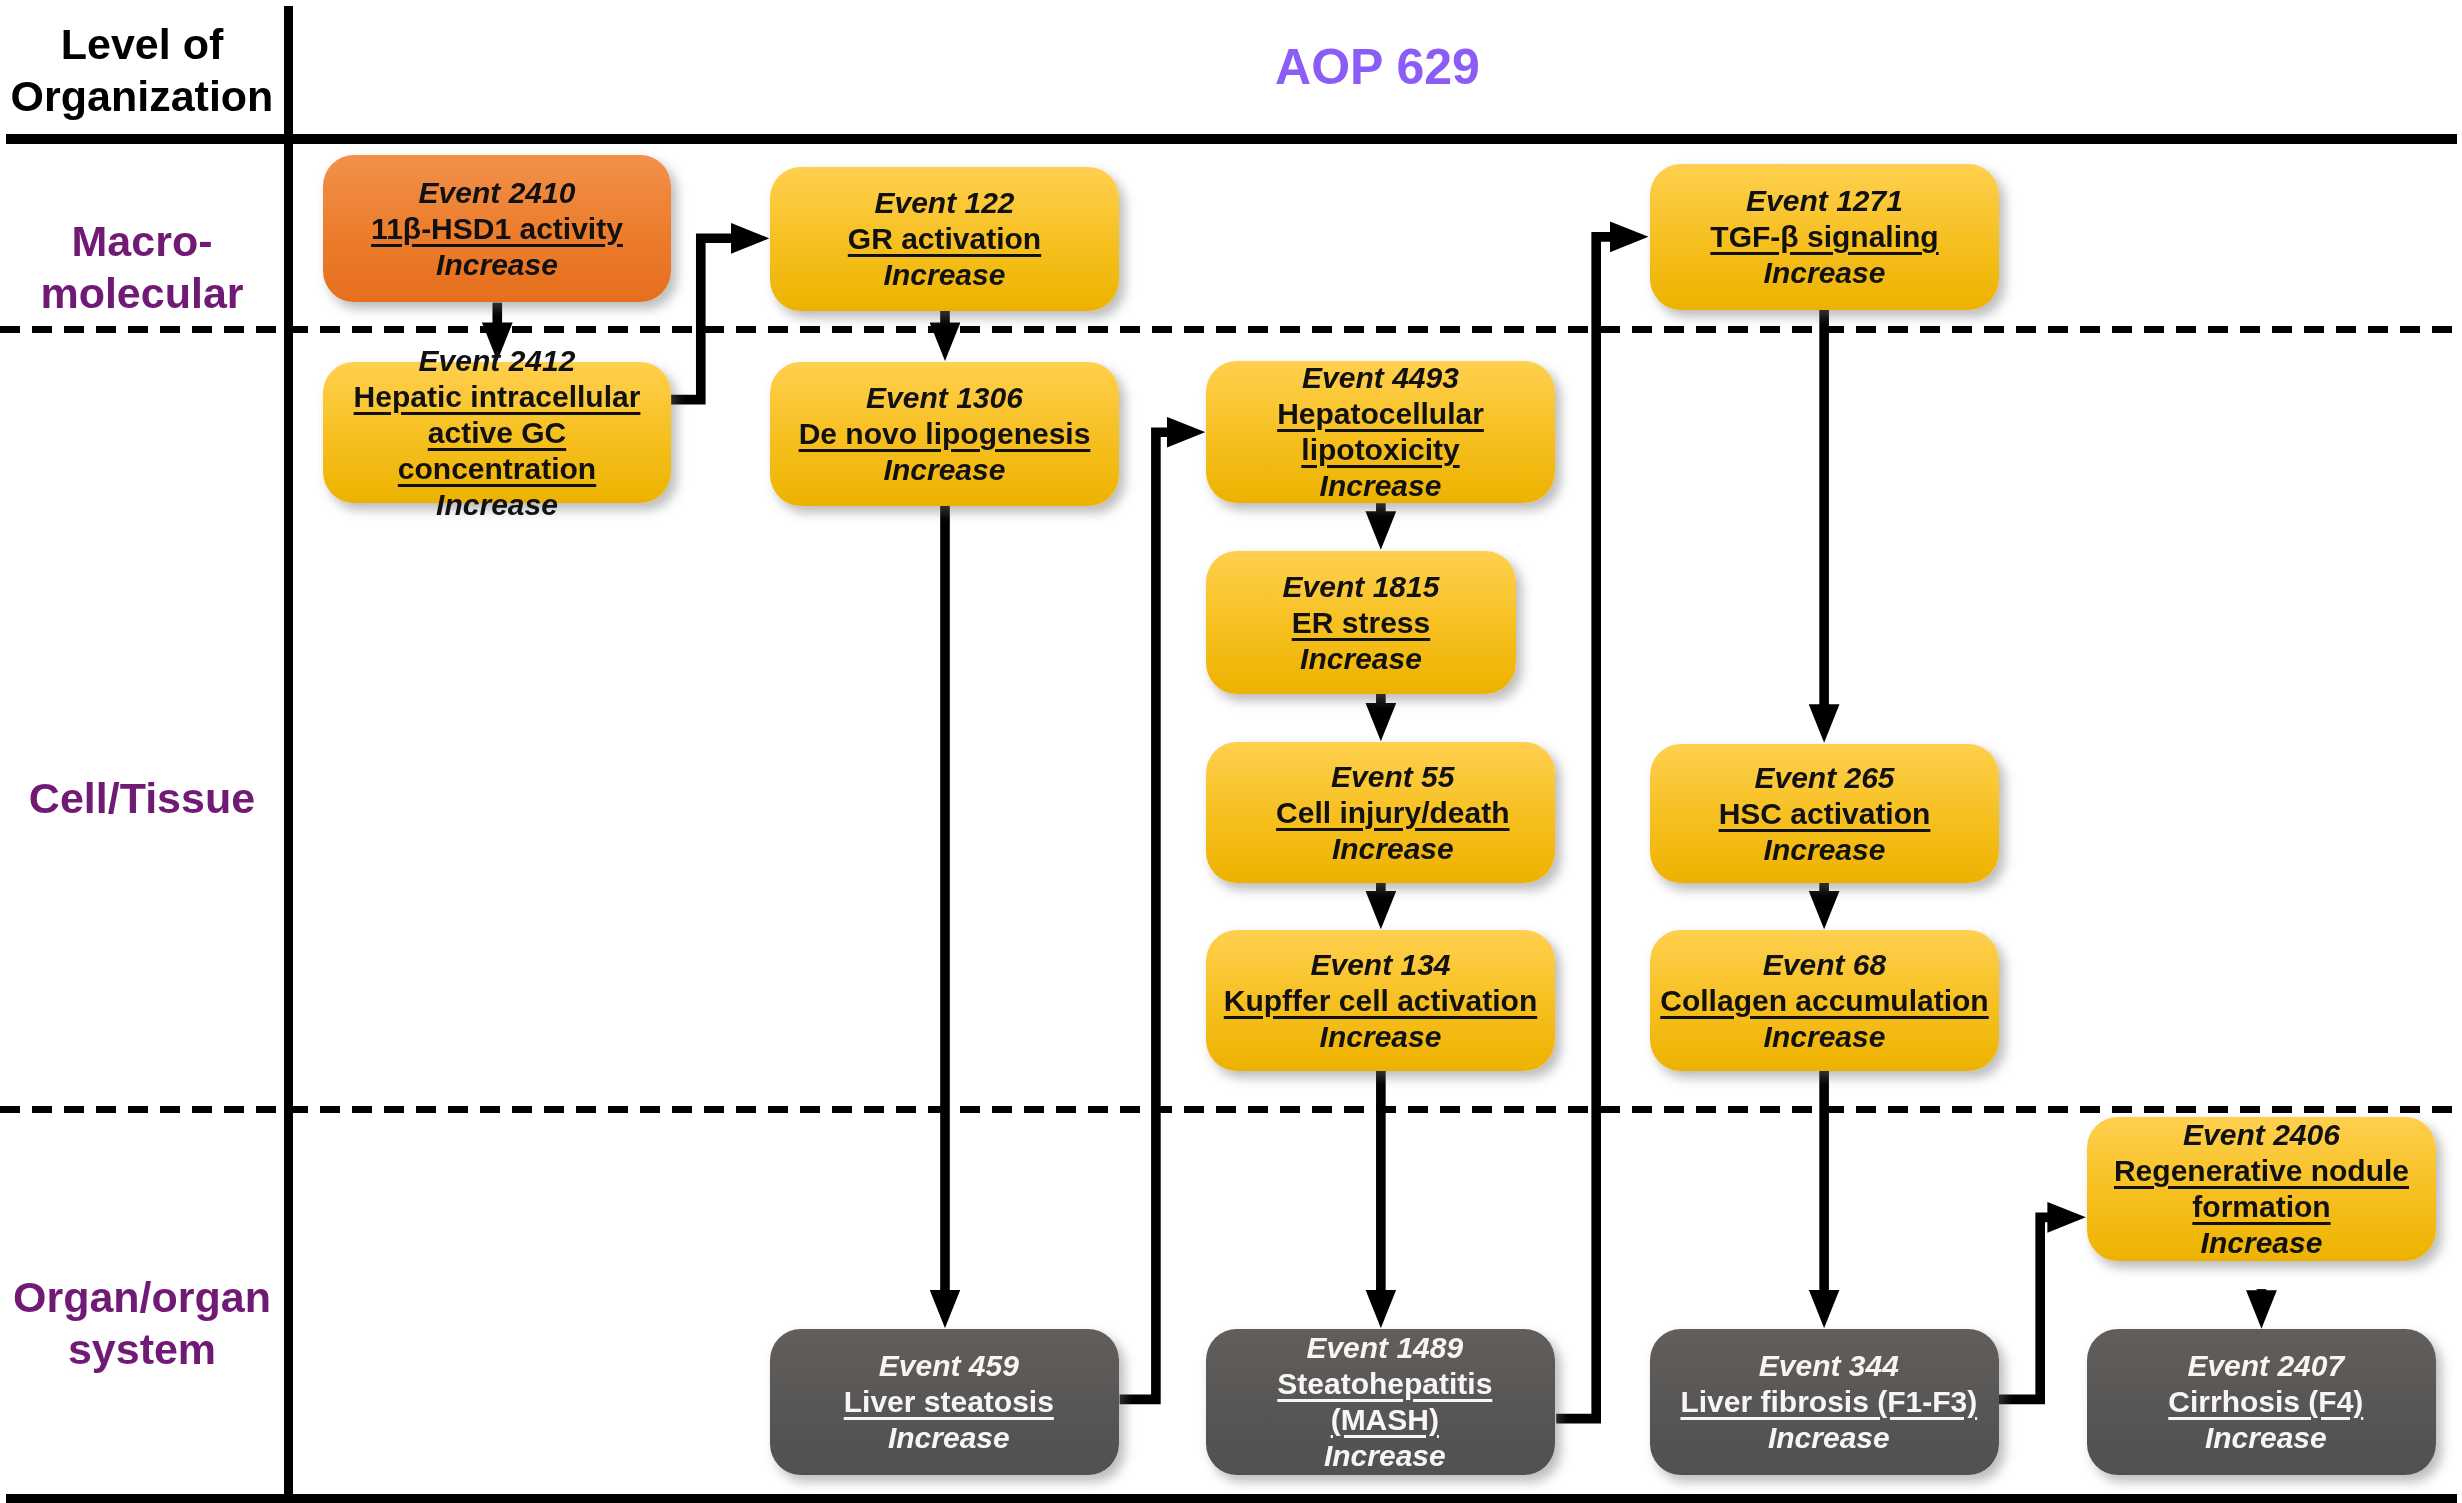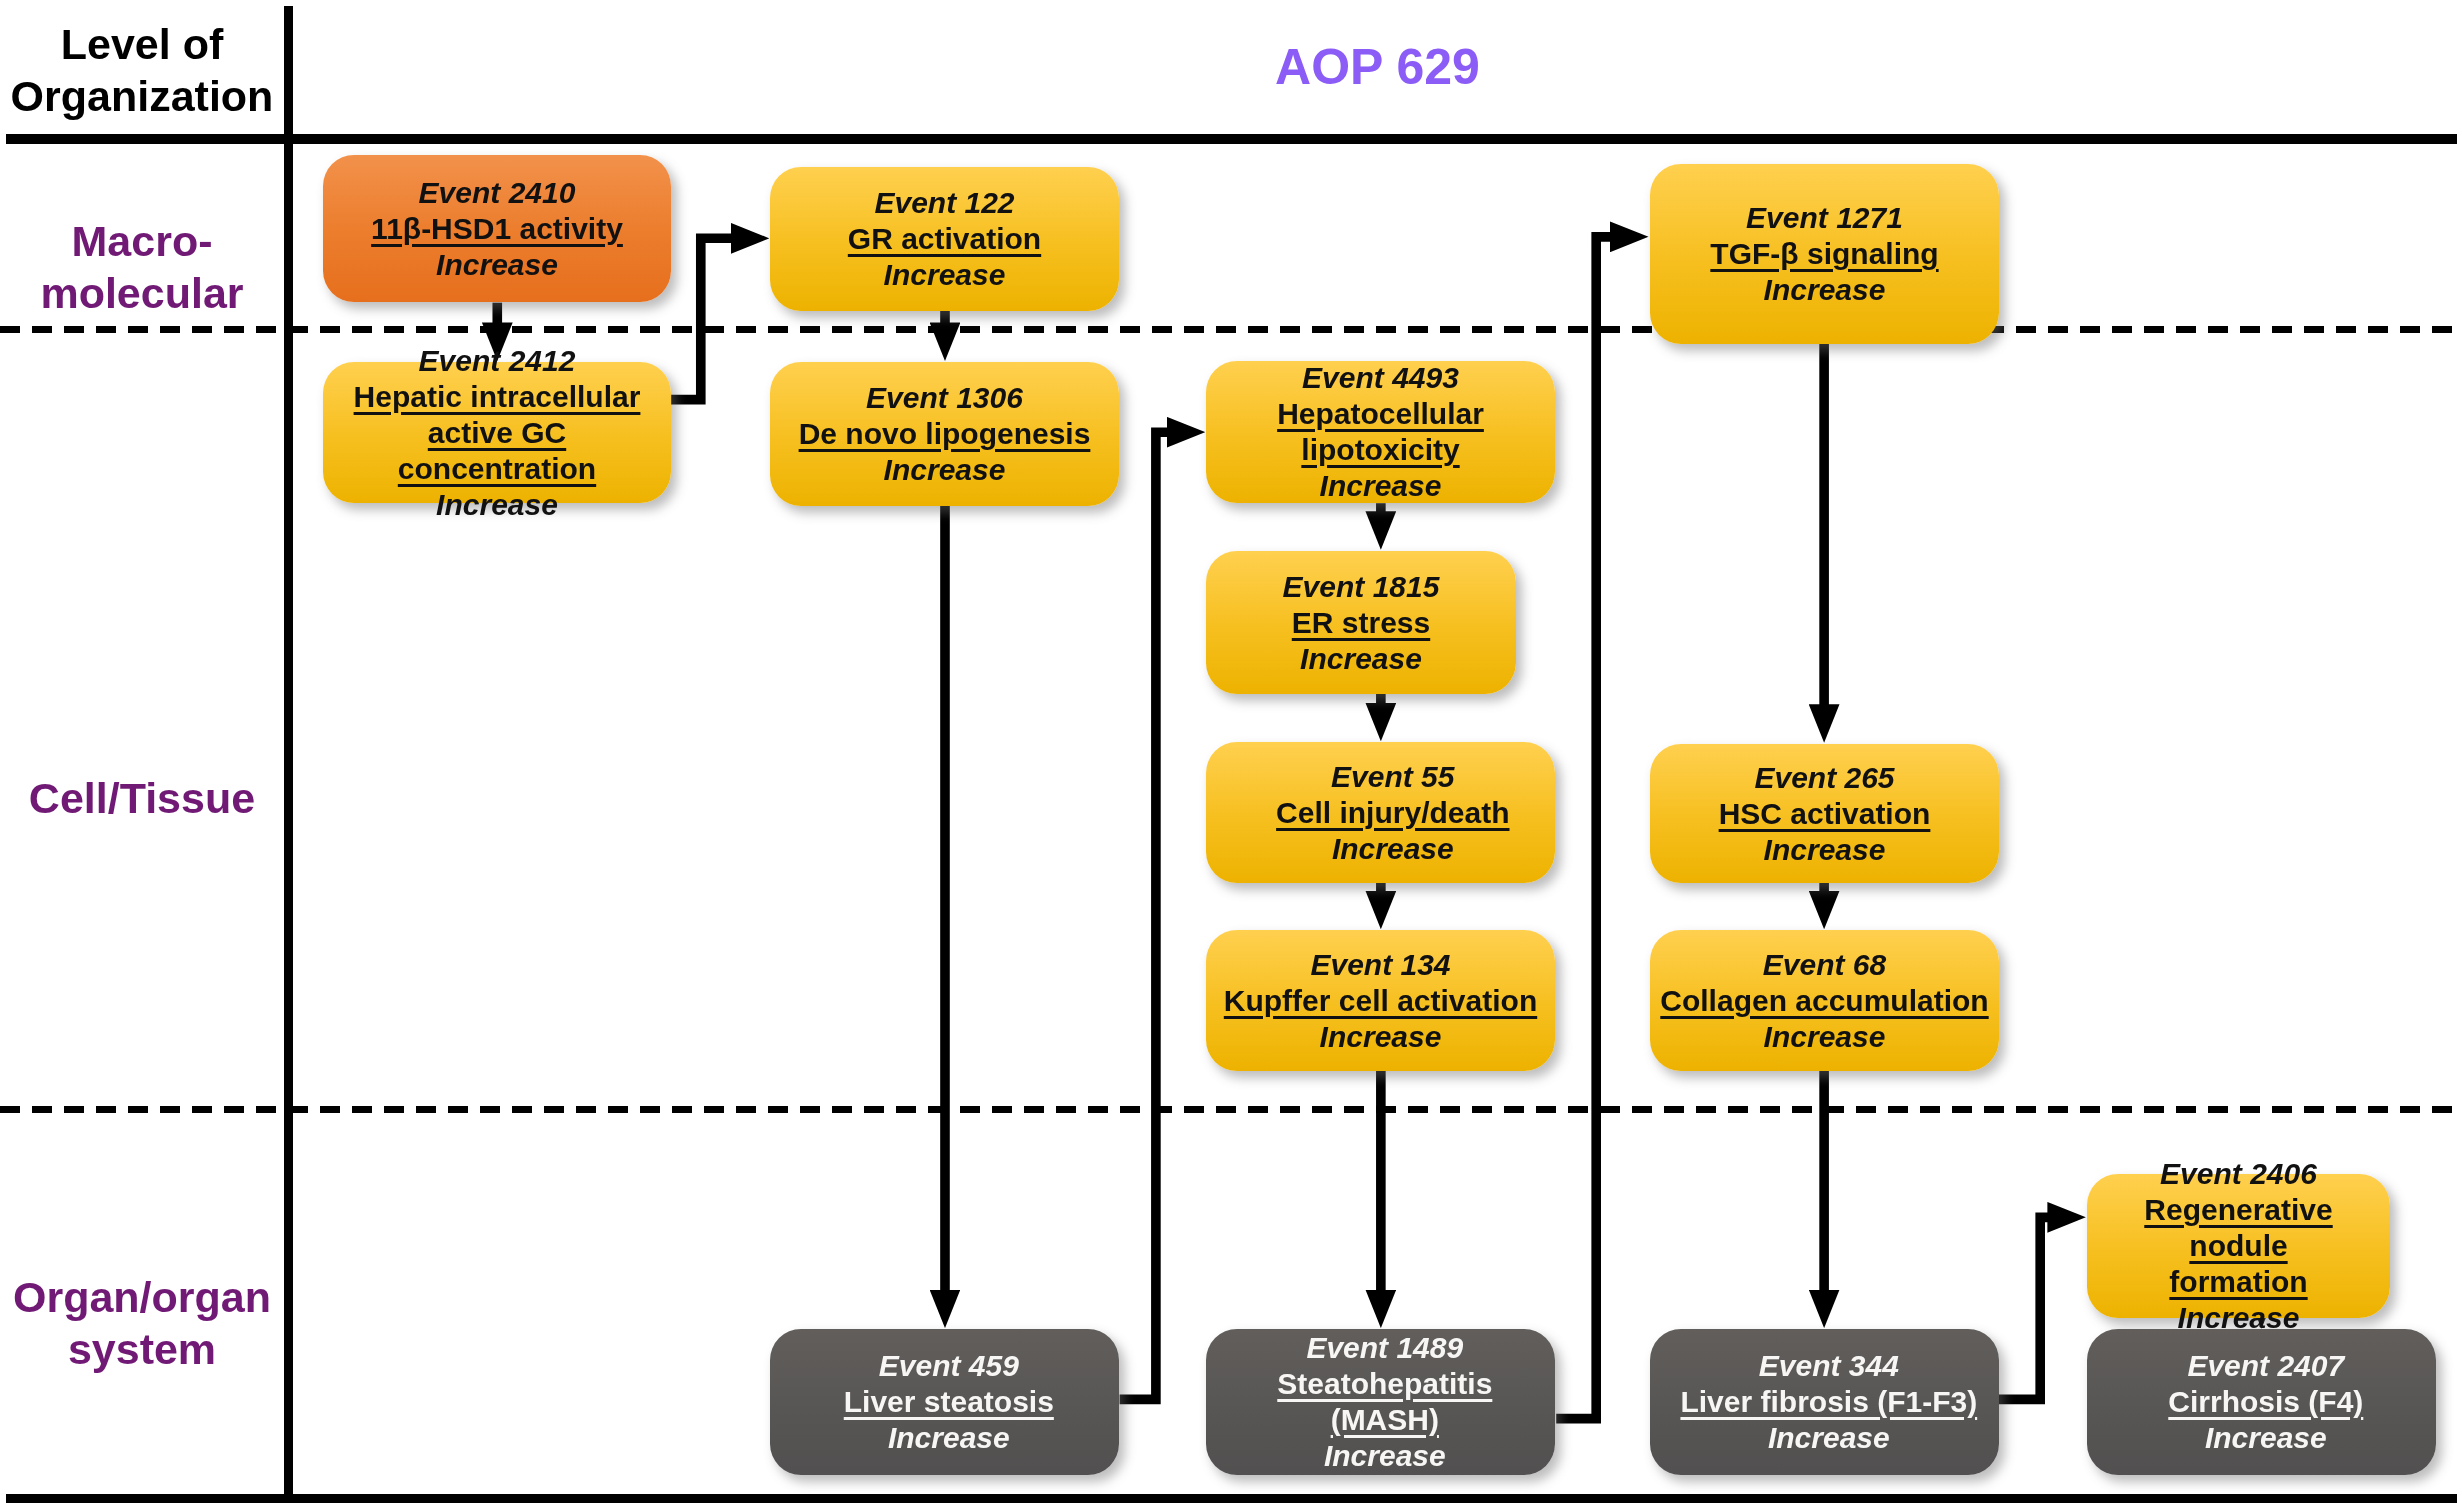--- a/index.html
+++ b/index.html
@@ -121,21 +121,21 @@
         </div>
         <div class="ev-dir">Increase</div>
       </div>
       <div class="event-box yellow" style="left: 770px; top: 167px; width: 349px; height: 144px;">
         <div class="ev-id">Event 122</div>
         <div class="ev-name">
           <span>GR activation</span>
         </div>
         <div class="ev-dir">Increase</div>
       </div>
-      <div class="event-box yellow" style="left: 1650px; top: 164px; width: 349px; height: 180px;">
+      <div class="event-box yellow" style="left: 1650px; top: 164px; width: 349px; height: 146px;">
         <div class="ev-id">Event 1271</div>
         <div class="ev-name">
           <span>TGF-β signaling</span>
         </div>
         <div class="ev-dir">Increase</div>
       </div>
       <div class="event-box yellow" style="left: 323px; top: 362px; width: 348px; height: 141px;">
         <div class="ev-id">Event 2412</div>
         <div class="ev-name">
           <span>Hepatic intracellular</span>
@@ -186,21 +186,21 @@
         </div>
         <div class="ev-dir">Increase</div>
       </div>
       <div class="event-box yellow" style="left: 1650px; top: 930px; width: 349px; height: 141px;">
         <div class="ev-id">Event 68</div>
         <div class="ev-name">
           <span>Collagen accumulation</span>
         </div>
         <div class="ev-dir">Increase</div>
       </div>
-      <div class="event-box yellow" style="left: 2087px; top: 1174px; width: 303px; height: 144px; align-items: center;">
+      <div class="event-box yellow" style="left: 2087px; top: 1117px; width: 349px; height: 144px; align-items: center;">
         <div class="ev-id">Event 2406</div>
         <div class="ev-name">
           <span>Regenerative nodule</span>
           <span>formation</span>
         </div>
         <div class="ev-dir">Increase</div>
       </div>
       <div class="event-box dark" style="left: 770px; top: 1329px; width: 349px; height: 146px;">
         <div class="ev-id">Event 459</div>
         <div class="ev-name">

